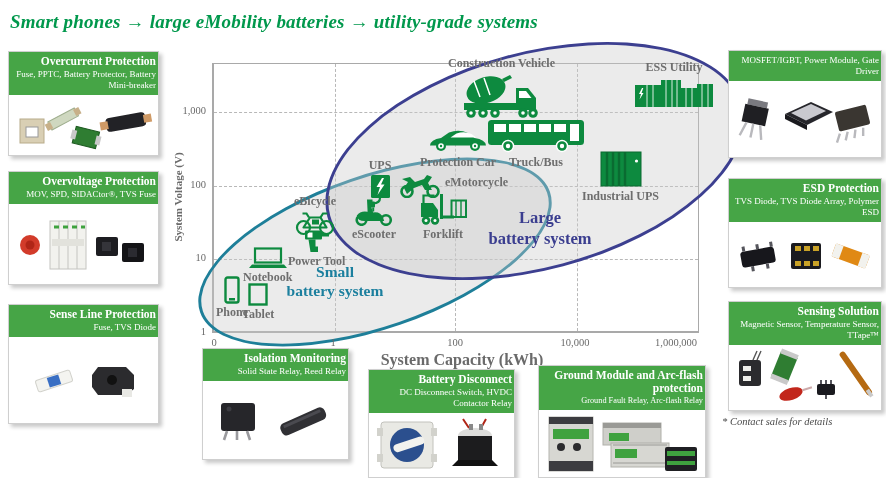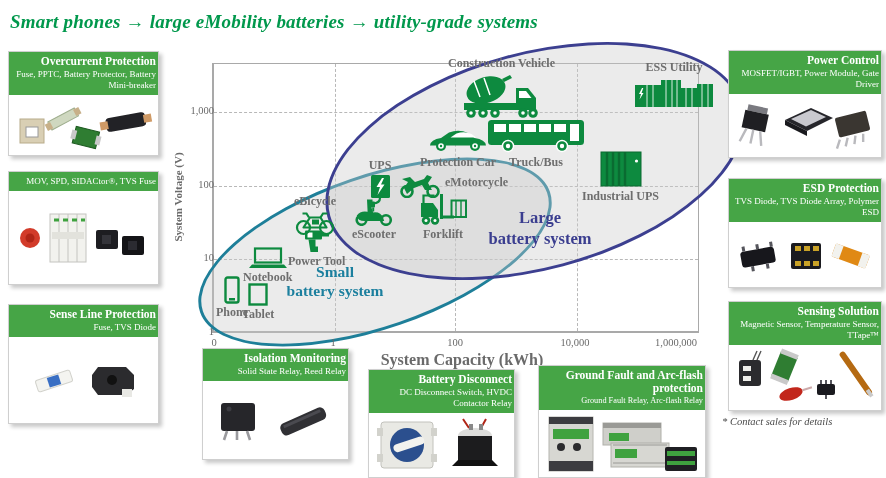--- a/index.html
+++ b/index.html
@@ -26,21 +26,21 @@
     position:absolute;left:722px;top:408px;font-size:10.5px;font-style:italic;color:#4a4a4a;z-index:6;
   }
   
   .plot{
     position:absolute;left:212px;top:55px;width:487px;height:270px;
     border:2px solid #a9a9a9;border-top-width:1px;border-right-width:1px;
     box-sizing:border-box;background:#fff;z-index:1;
   }
   .gl-h{position:absolute;left:0;right:0;border-top:1px dashed #b8b8b8;}
   .gl-v{position:absolute;top:0;bottom:0;border-left:1px dashed #b8b8b8;}
-  .ytick{position:absolute;left:162px;width:44px;text-align:right;font-size:10.5px;color:#6a6a6a;z-index:2;padding-left:8px;}
+  .ytick{position:absolute;left:162px;width:44px;text-align:right;font-size:10.5px;color:#6a6a6a;z-index:2;}
   .xtick{position:absolute;top:329px;width:80px;text-align:center;font-size:10.5px;color:#6a6a6a;z-index:2;}
   .x-title{position:absolute;left:262px;top:343px;width:400px;text-align:center;
     font-size:16px;font-weight:bold;color:#6a6a6a;z-index:2;}
   .y-title{position:absolute;left:88px;top:183px;width:180px;text-align:center;
     font-size:11px;font-weight:bold;color:#6a6a6a;transform:rotate(-90deg);z-index:2;}
   
   .ellipse{position:absolute;border-radius:50%;background:rgba(203,203,203,.38);z-index:2;}
   .ellipse.small{left:190px;top:167px;width:364px;height:148px;border:3px solid #1e7f99;transform:rotate(-19deg);}
   .ellipse.large{left:320px;top:44px;width:424px;height:212px;border:3px solid #3c3f90;transform:rotate(-15deg);}
   .sys-label{position:absolute;font-weight:bold;text-align:center;line-height:1.25;z-index:4;}
@@ -288,20 +288,21 @@
             <rect x="92" y="18" width="40" height="14" rx="4" fill="#222226"></rect>
             <rect x="86" y="21" width="8" height="8" fill="#cf9a66"></rect>
             <rect x="130" y="21" width="8" height="8" fill="#cf9a66"></rect>
           </g>
       </svg>
     </div>
   </div>
 
   <div class="card" style="left:8px;top:163px;width:151px;height:114px">
     <div class="card-header">
+      <div class="card-title">Overvoltage Protection</div>
       <div class="card-sub">MOV, SPD, SIDACtor®, TVS Fuse</div>
     </div>
     <div class="card-body">
       <svg width="140" height="62">
         <g>
             <circle cx="16" cy="32" r="10" fill="#d23b2a"></circle>
             <circle cx="16" cy="32" r="4.5" fill="#b02517"></circle>
           </g>
         <g>
             <rect x="36" y="8" width="36" height="48" fill="#f2f2ee" stroke="#c4c4c0"></rect>
@@ -334,21 +335,20 @@
             <path d="M84 22 h28 l8 8 v14 l-8 6 h-28 l-6 -8 v-12 Z" fill="#2b2b2e"></path>
             <circle cx="98" cy="35" r="5" fill="#111"></circle>
             <rect x="108" y="44" width="10" height="8" fill="#e8e8e4"></rect>
           </g>
       </svg>
     </div>
   </div>
 
   <div class="card" style="left:728px;top:42px;width:154px;height:108px">
     <div class="card-header">
-      <div class="card-title">Power Control</div>
       <div class="card-sub">MOSFET/IGBT, Power Module, Gate Driver</div>
     </div>
     <div class="card-body">
       <svg width="144" height="58">
         <g transform="rotate(12 22 26)">
             <rect x="12" y="10" width="20" height="6" fill="#7a7a80"></rect>
             <rect x="10" y="16" width="24" height="18" fill="#1f1f23"></rect>
             <path d="M15 34 l-4 14 M22 34 l0 14 M29 34 l4 14" stroke="#b9b9bd" stroke-width="2.4"></path>
           </g>
         <g>
@@ -475,21 +475,21 @@
             <path d="M96 14 l-6 -9 M108 14 l5 -9" stroke="#b02517" stroke-width="2"></path>
             <rect x="96" y="10" width="4" height="6" fill="#888"></rect>
             <rect x="106" y="10" width="4" height="6" fill="#888"></rect>
           </g>
       </svg>
     </div>
   </div>
 
   <div class="card" style="left:538px;top:357px;width:168px;height:113px">
     <div class="card-header">
-      <div class="card-title">Ground Fault and Arc-flash protection</div>
+      <div class="card-title">Ground Module and Arc-flash protection</div>
       <div class="card-sub" style="font-size:8.3px">Ground Fault Relay, Arc-flash Relay</div>
     </div>
     <div class="card-body">
       <svg width="158" height="62">
         <g>
             <rect x="6" y="4" width="44" height="54" fill="#d7d7d2" stroke="#b6b6b0"></rect>
             <rect x="6" y="4" width="44" height="7" fill="#3c3c40"></rect>
             <rect x="10" y="16" width="36" height="10" fill="#3fa23f"></rect>
             <circle cx="18" cy="34" r="4" fill="#2b2b2e"></circle>
             <circle cx="34" cy="34" r="4" fill="#2b2b2e"></circle>

